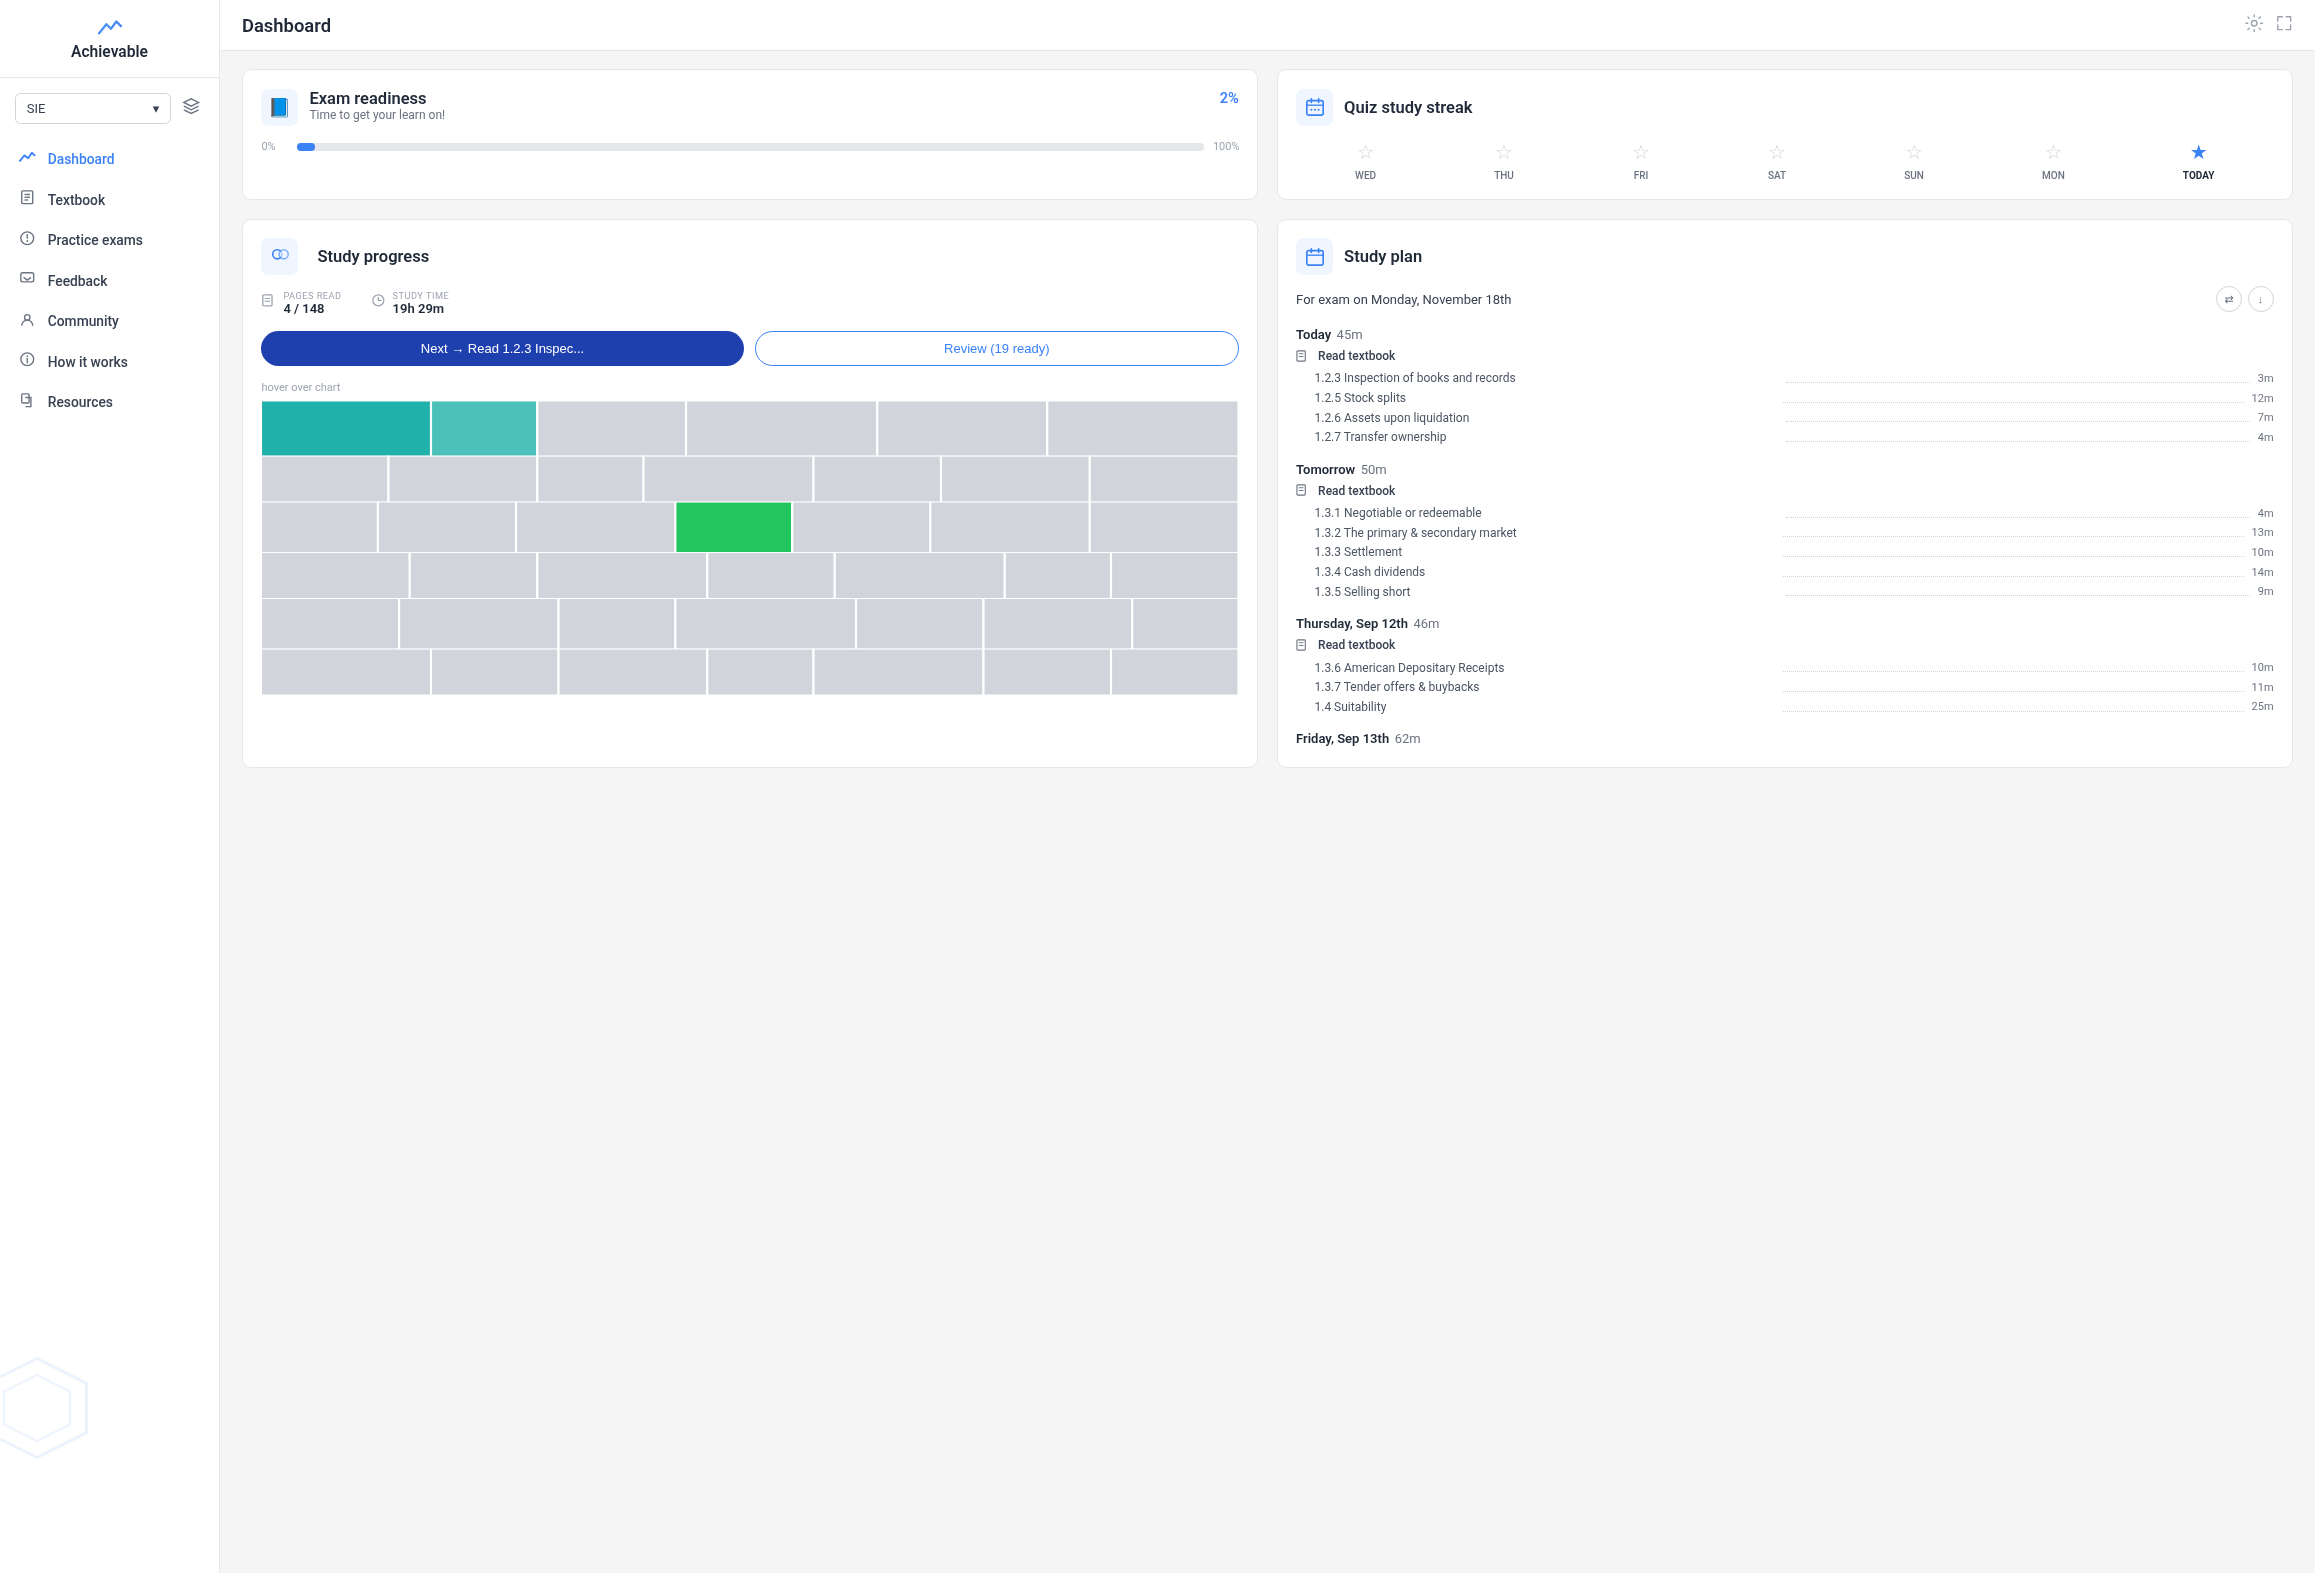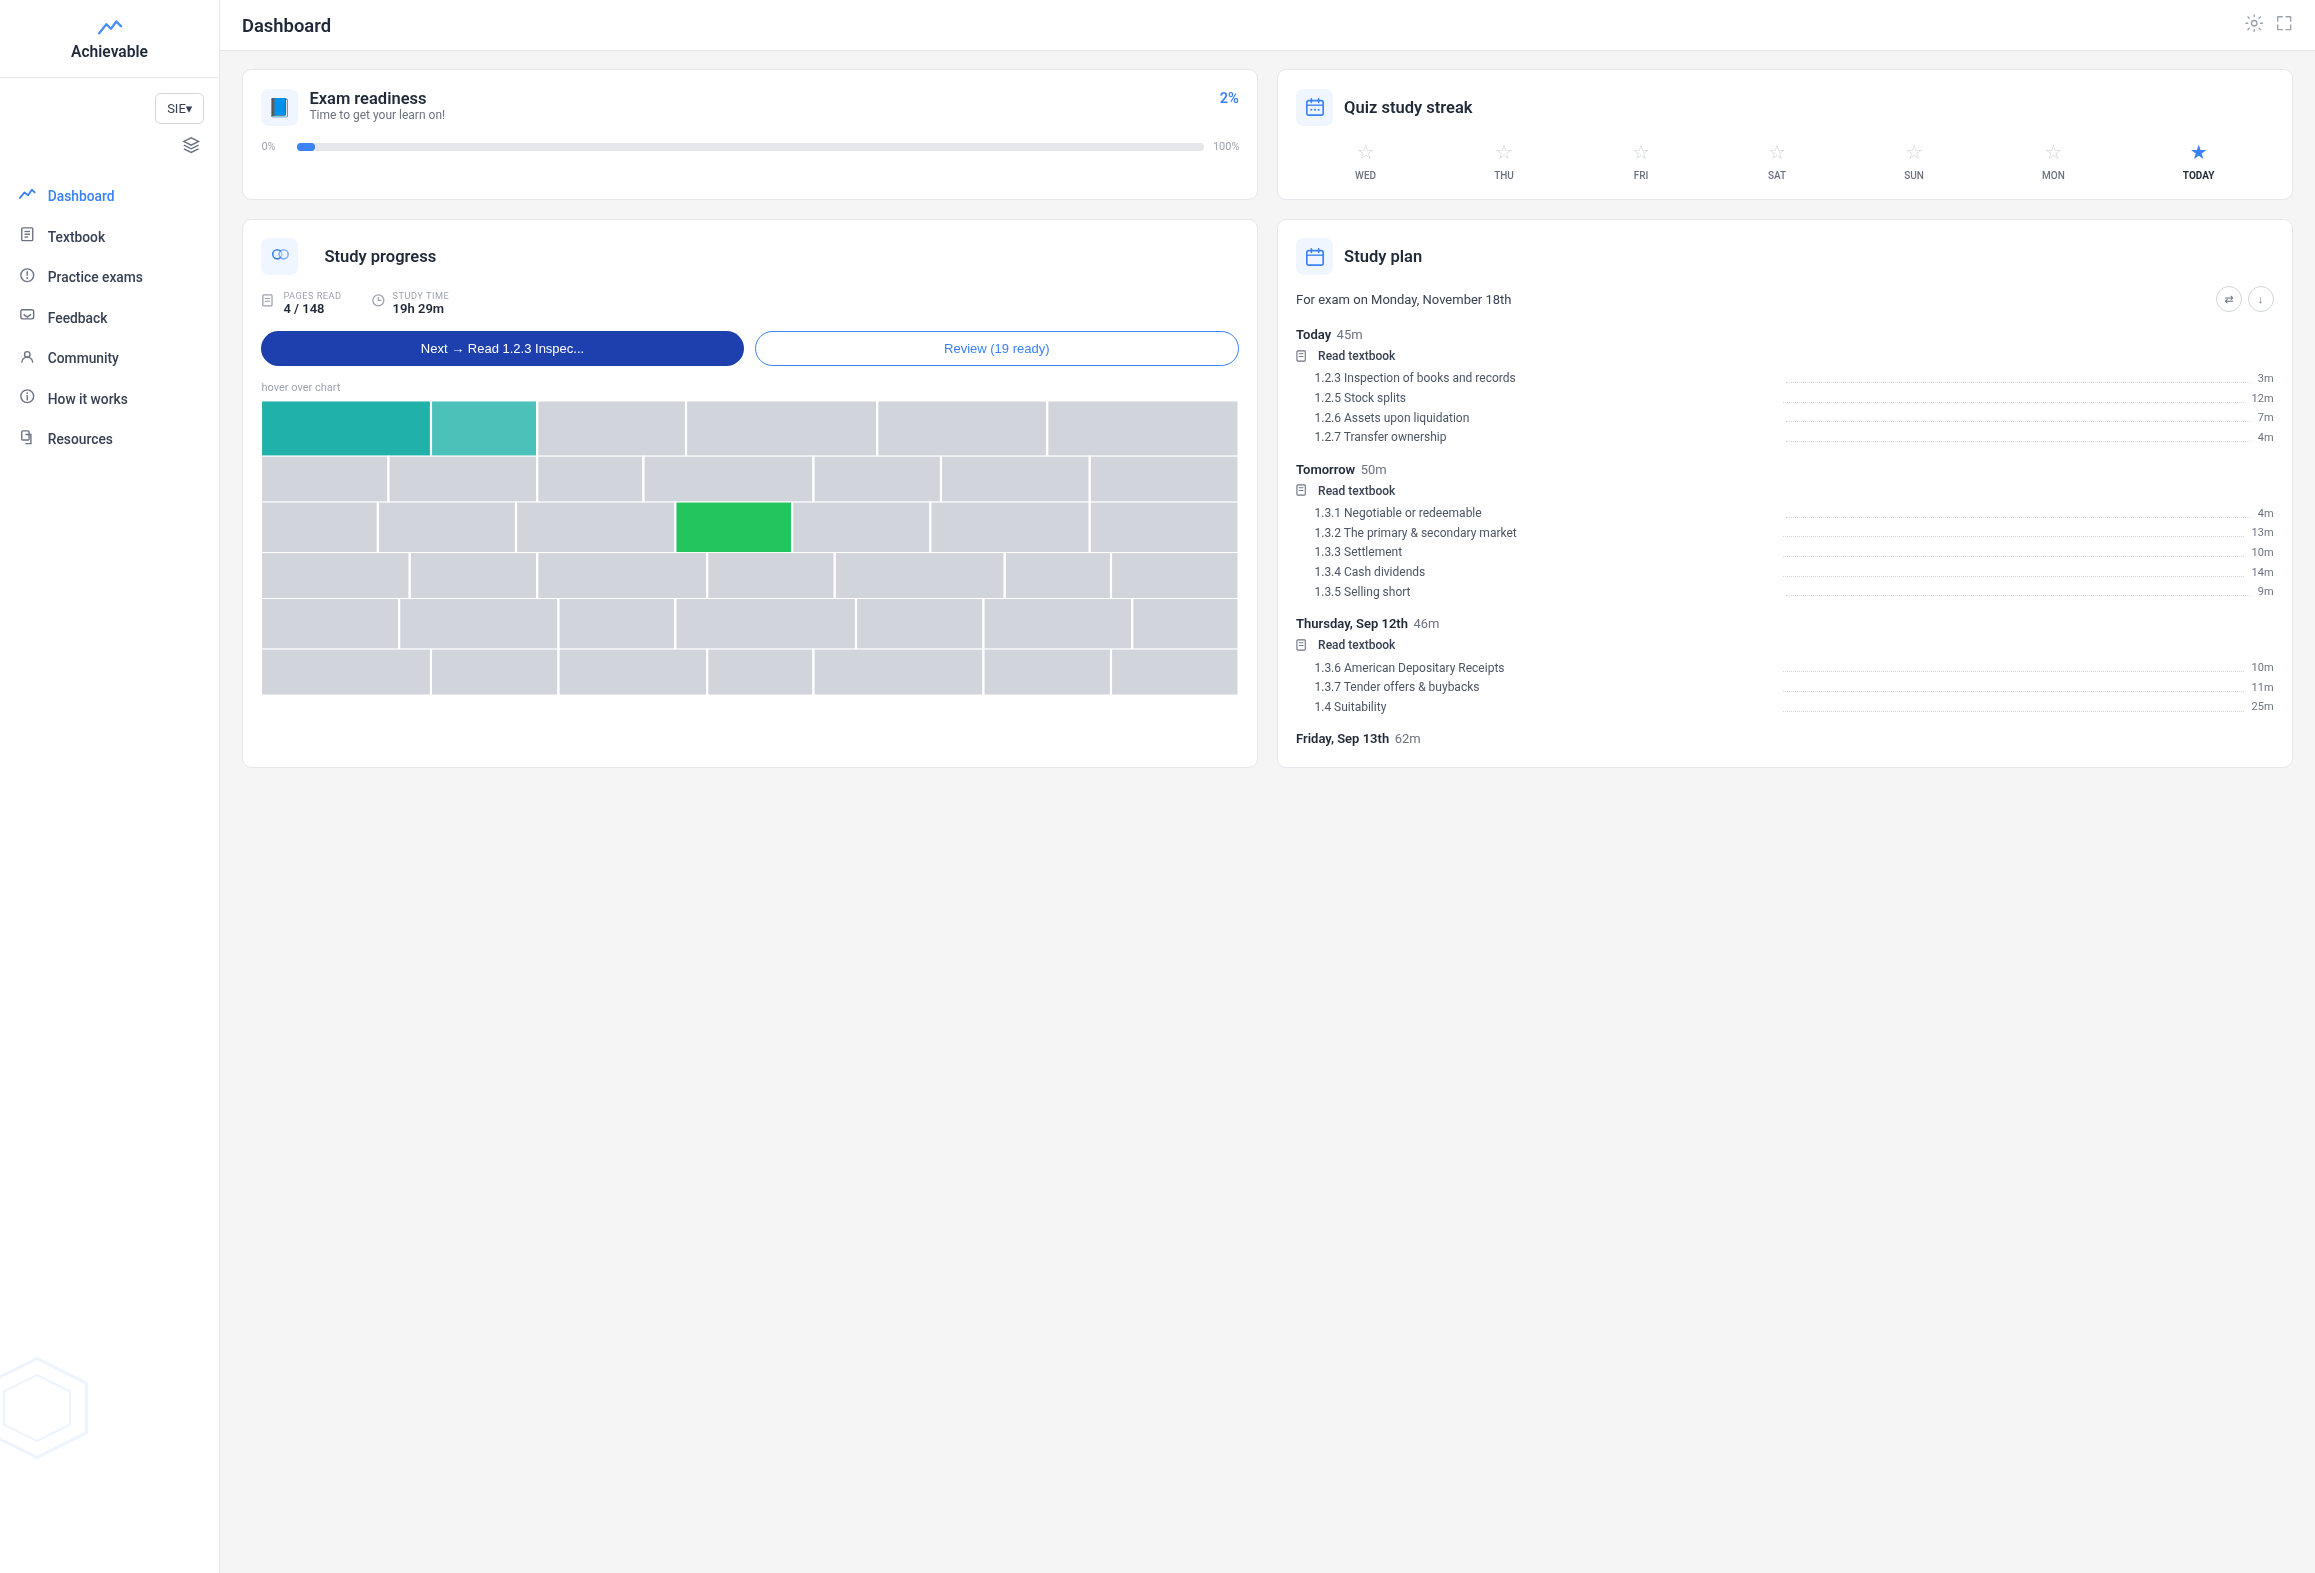--- a/index.html
+++ b/index.html
@@ -22,23 +22,22 @@
       display: flex;
       align-items: center;
       gap: 2px;
       flex-direction: column;
     }
     .logo-icon { color: #3b82f6; font-size: 16.5px; }
     .logo-text { font-size: 15.6px; font-weight: 600; color: #1f2937; }
     .sidebar-selector {
       padding: 14.7px 14.7px 7.3px;
       display: flex;
-      align-items: flex-end;
+      align-items: flex-start;
       gap: 7.3px;
-      flex-direction: column;
     }
     .selector-dropdown {
       flex: 1;
       padding: 7.3px 11px;
       border: 0.9px solid #d1d5db;
       border-radius: 5.5px;
       font-size: 13px;
       color: #374151;
       background: #fff;
       cursor: pointer;
@@ -160,21 +159,21 @@
     }
     .streak-day-label { font-size: 10px; color: #6b7280; font-weight: 500; }
     .streak-day-label.today { font-weight: 700; color: #1f2937; }
     .star-icon { font-size: 20px; color: #d1d5db; }
     .star-icon.active { color: #3b82f6; }
 
     
     .study-progress-header {
       display: flex;
       align-items: center;
-      gap: 26px;
+      gap: 19px;
       margin-bottom: 14.7px;
     }
     .study-progress-title { font-size: 16.5px; font-weight: 600; color: #1f2937; }
     .study-stats {
       display: flex;
       gap: 29px;
       margin-bottom: 14.7px;
     }
     .stat-item {
       display: flex;

